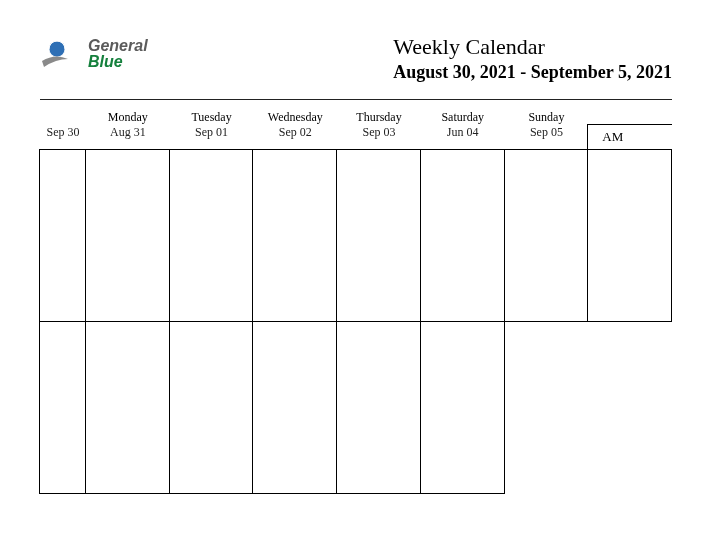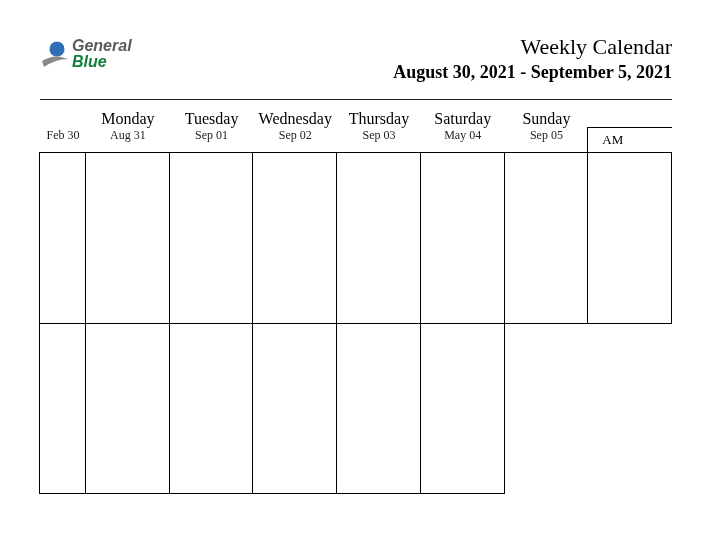--- a/index.html
+++ b/index.html
@@ -13,37 +13,37 @@
     }
     .header {
       display: flex;
       justify-content: space-between;
       align-items: flex-start;
       margin-bottom: 16px;
     }
     .logo {
       display: flex;
       align-items: center;
-      gap: 2px;
+      gap: 18px;
       margin-top: 4px;
     }
     .logo-icon {
       width: 30px;
       height: 30px;
       position: relative;
     }
     .logo-text {
       font-family: Arial, Helvetica, sans-serif;
       font-size: 16px;
       line-height: 1;
       font-style: italic;
     }
     .logo-text .g { color: #5b5b5b; font-weight: bold; }
     .logo-text .b { color: #15803d; font-weight: bold; }
-    .title-block { text-align: right; }
+    .title-block { }
     .title {
       font-size: 22px;
       font-weight: normal;
       margin-bottom: 2px;
     }
     .date-range {
       font-size: 18px;
       font-weight: bold;
     }
     .rule {
@@ -51,21 +51,21 @@
       border-top: 1px solid #222;
       margin-bottom: 6px;
     }
     .grid {
       display: grid;
       grid-template-columns: 46px repeat(7, 1fr);
       grid-template-rows: auto auto 1fr 1fr;
       height: 388px;
     }
     .dayname, .daydate { text-align: center; font-family: Georgia, serif; }
-    .dayname { font-size: 16px; padding-top: 4px; }
+    .dayname { font-size: 12px; padding-top: 4px; }
     .daydate { font-size: 12px; padding-bottom: 10px; color: #222; }
     .corner { }
     .rowlabel {
       display: flex;
       align-items: center;
       justify-content: flex-start;
       font-size: 13px;
       padding-left: 14px;
     }
     .cell {
@@ -111,26 +111,26 @@
 
   <div class="corner"></div>
   <div class="dayname">Monday</div>
   <div class="dayname">Tuesday</div>
   <div class="dayname">Wednesday</div>
   <div class="dayname">Thursday</div>
   <div class="dayname">Saturday</div>
   <div class="dayname">Sunday</div>
 
   <div class="corner"></div>
-  <div class="daydate">Feb 30</div>
+  <div class="daydate">Sep 30</div>
   <div class="daydate">Aug 31</div>
   <div class="daydate">Sep 01</div>
   <div class="daydate">Sep 02</div>
   <div class="daydate">Sep 03</div>
-  <div class="daydate">May 04</div>
+  <div class="daydate">Jun 04</div>
   <div class="daydate">Sep 05</div>
 
   <div class="rowlabel-cell rowlabel">AM</div>
   <div class="cell"></div>
   <div class="cell"></div>
   <div class="cell"></div>
   <div class="cell"></div>
   <div class="cell"></div>
   <div class="cell"></div>
   <div class="cell"></div>

